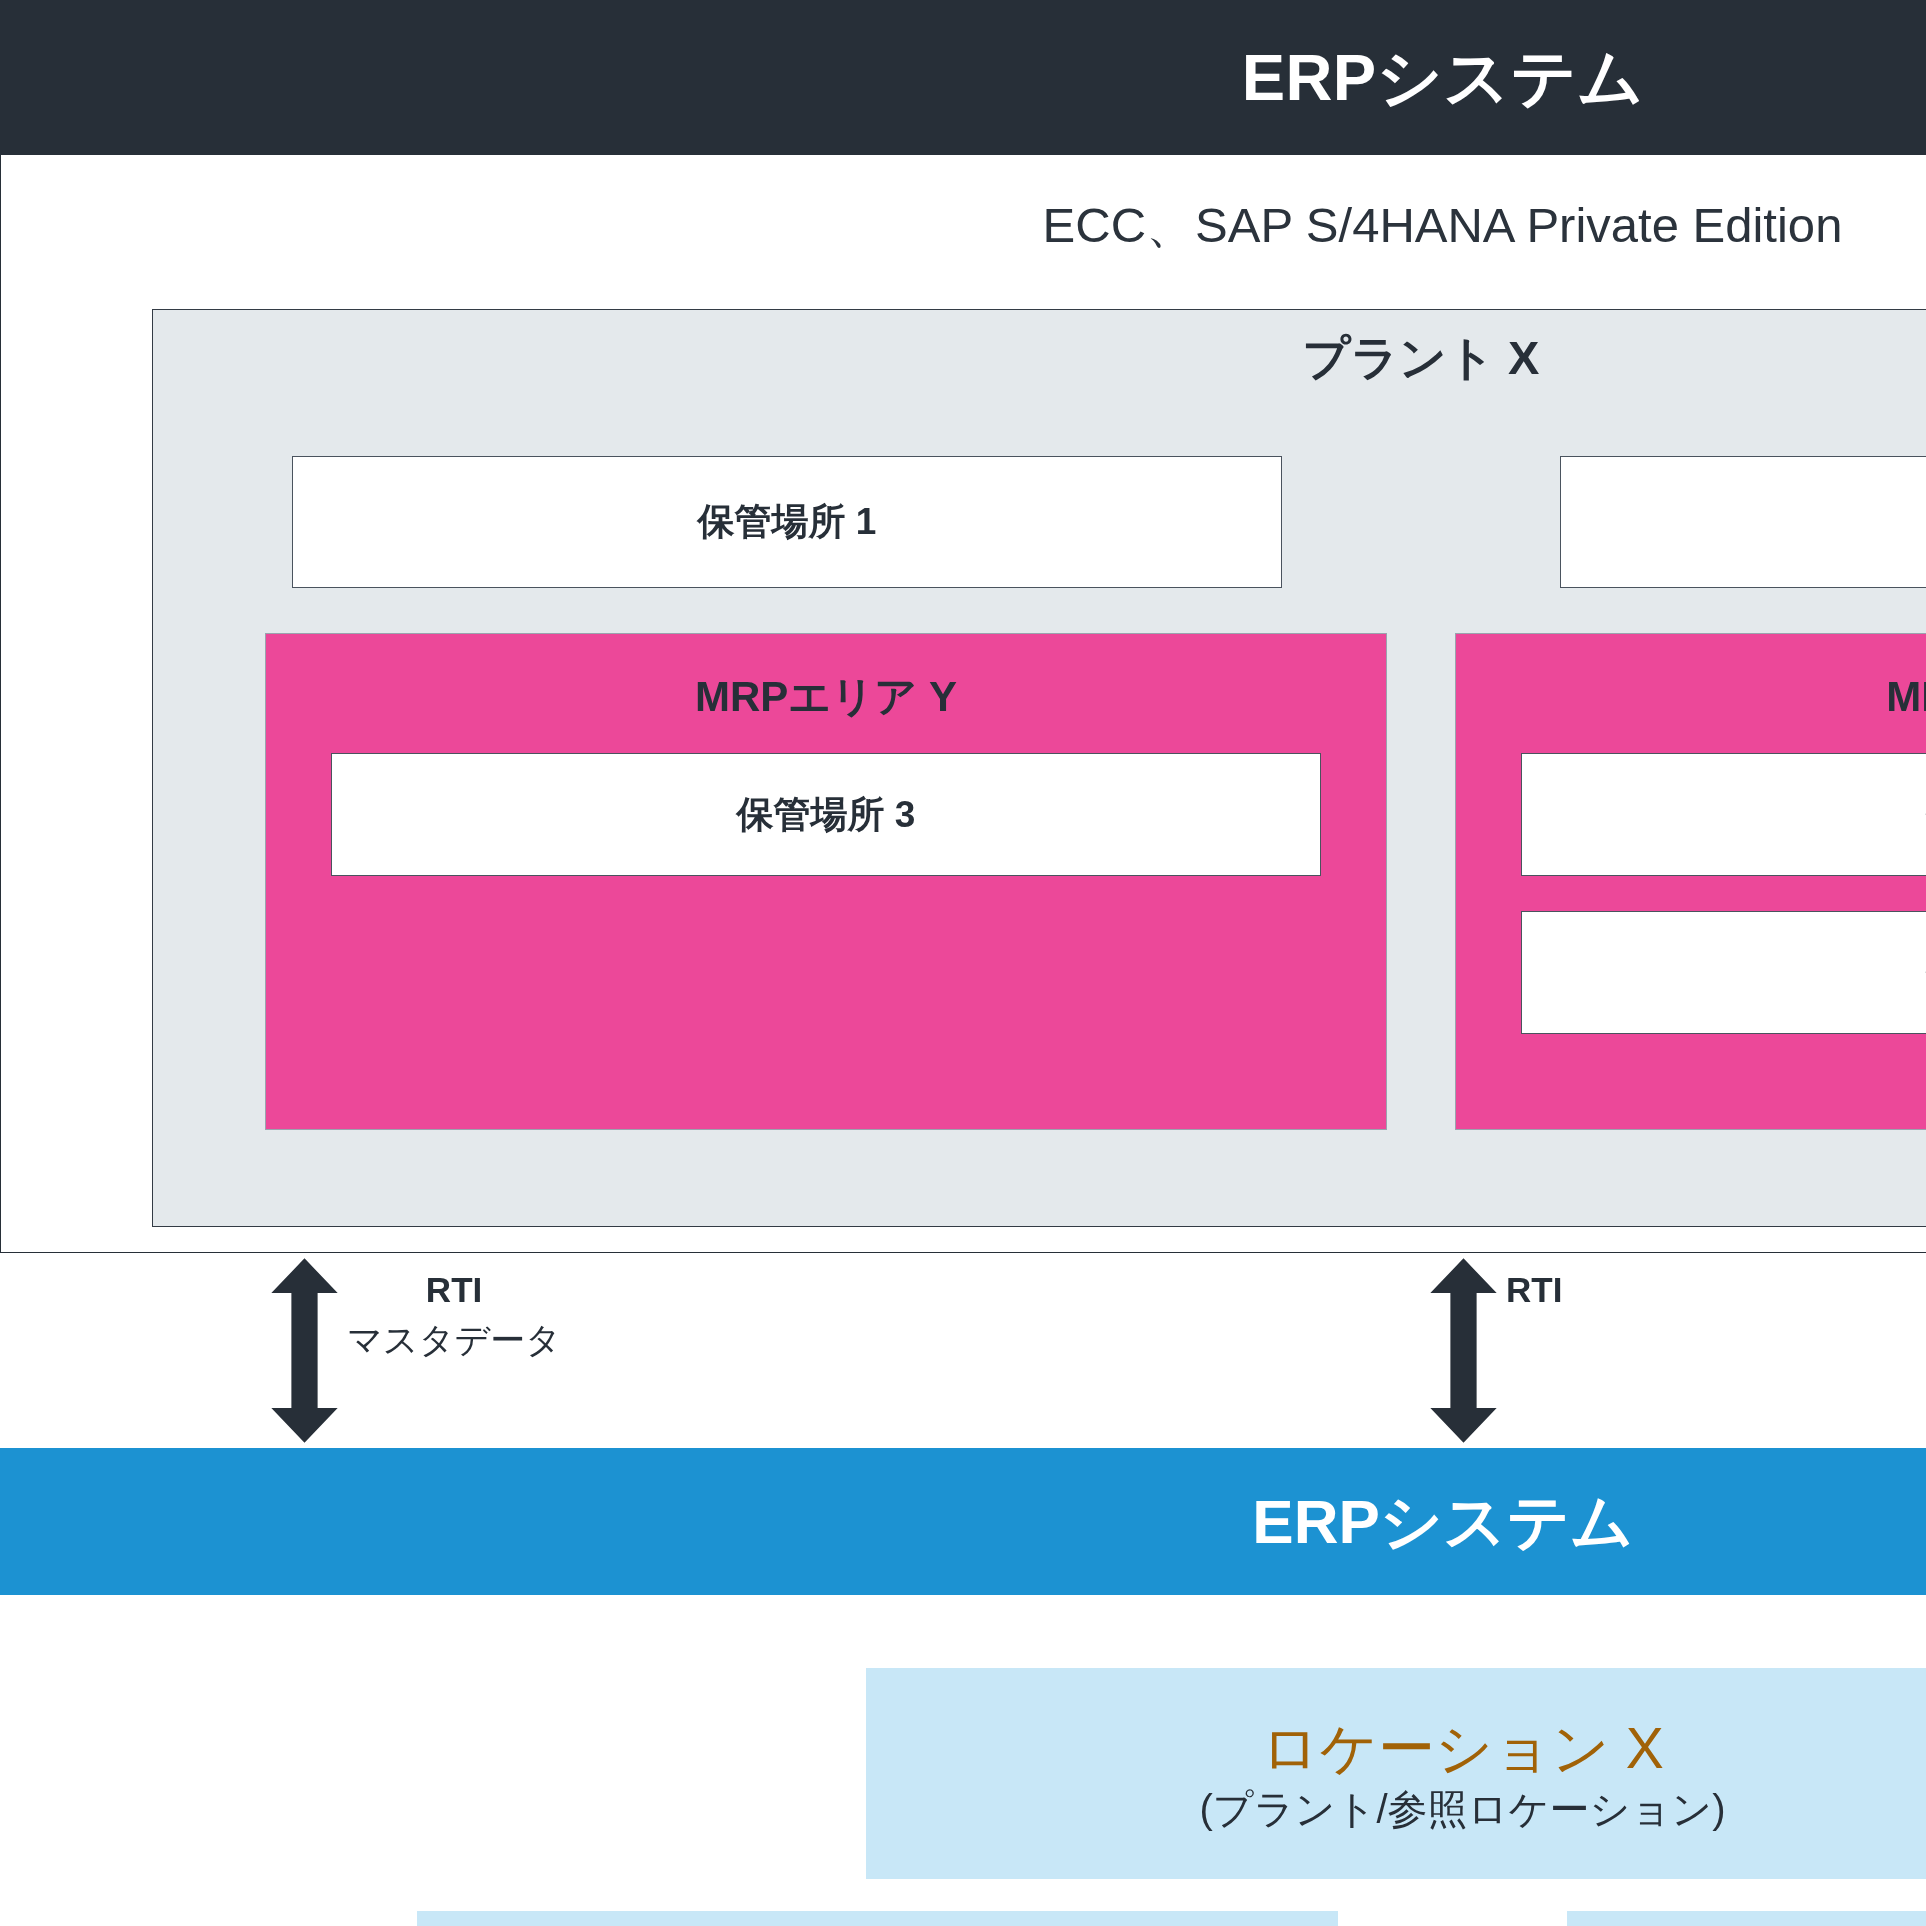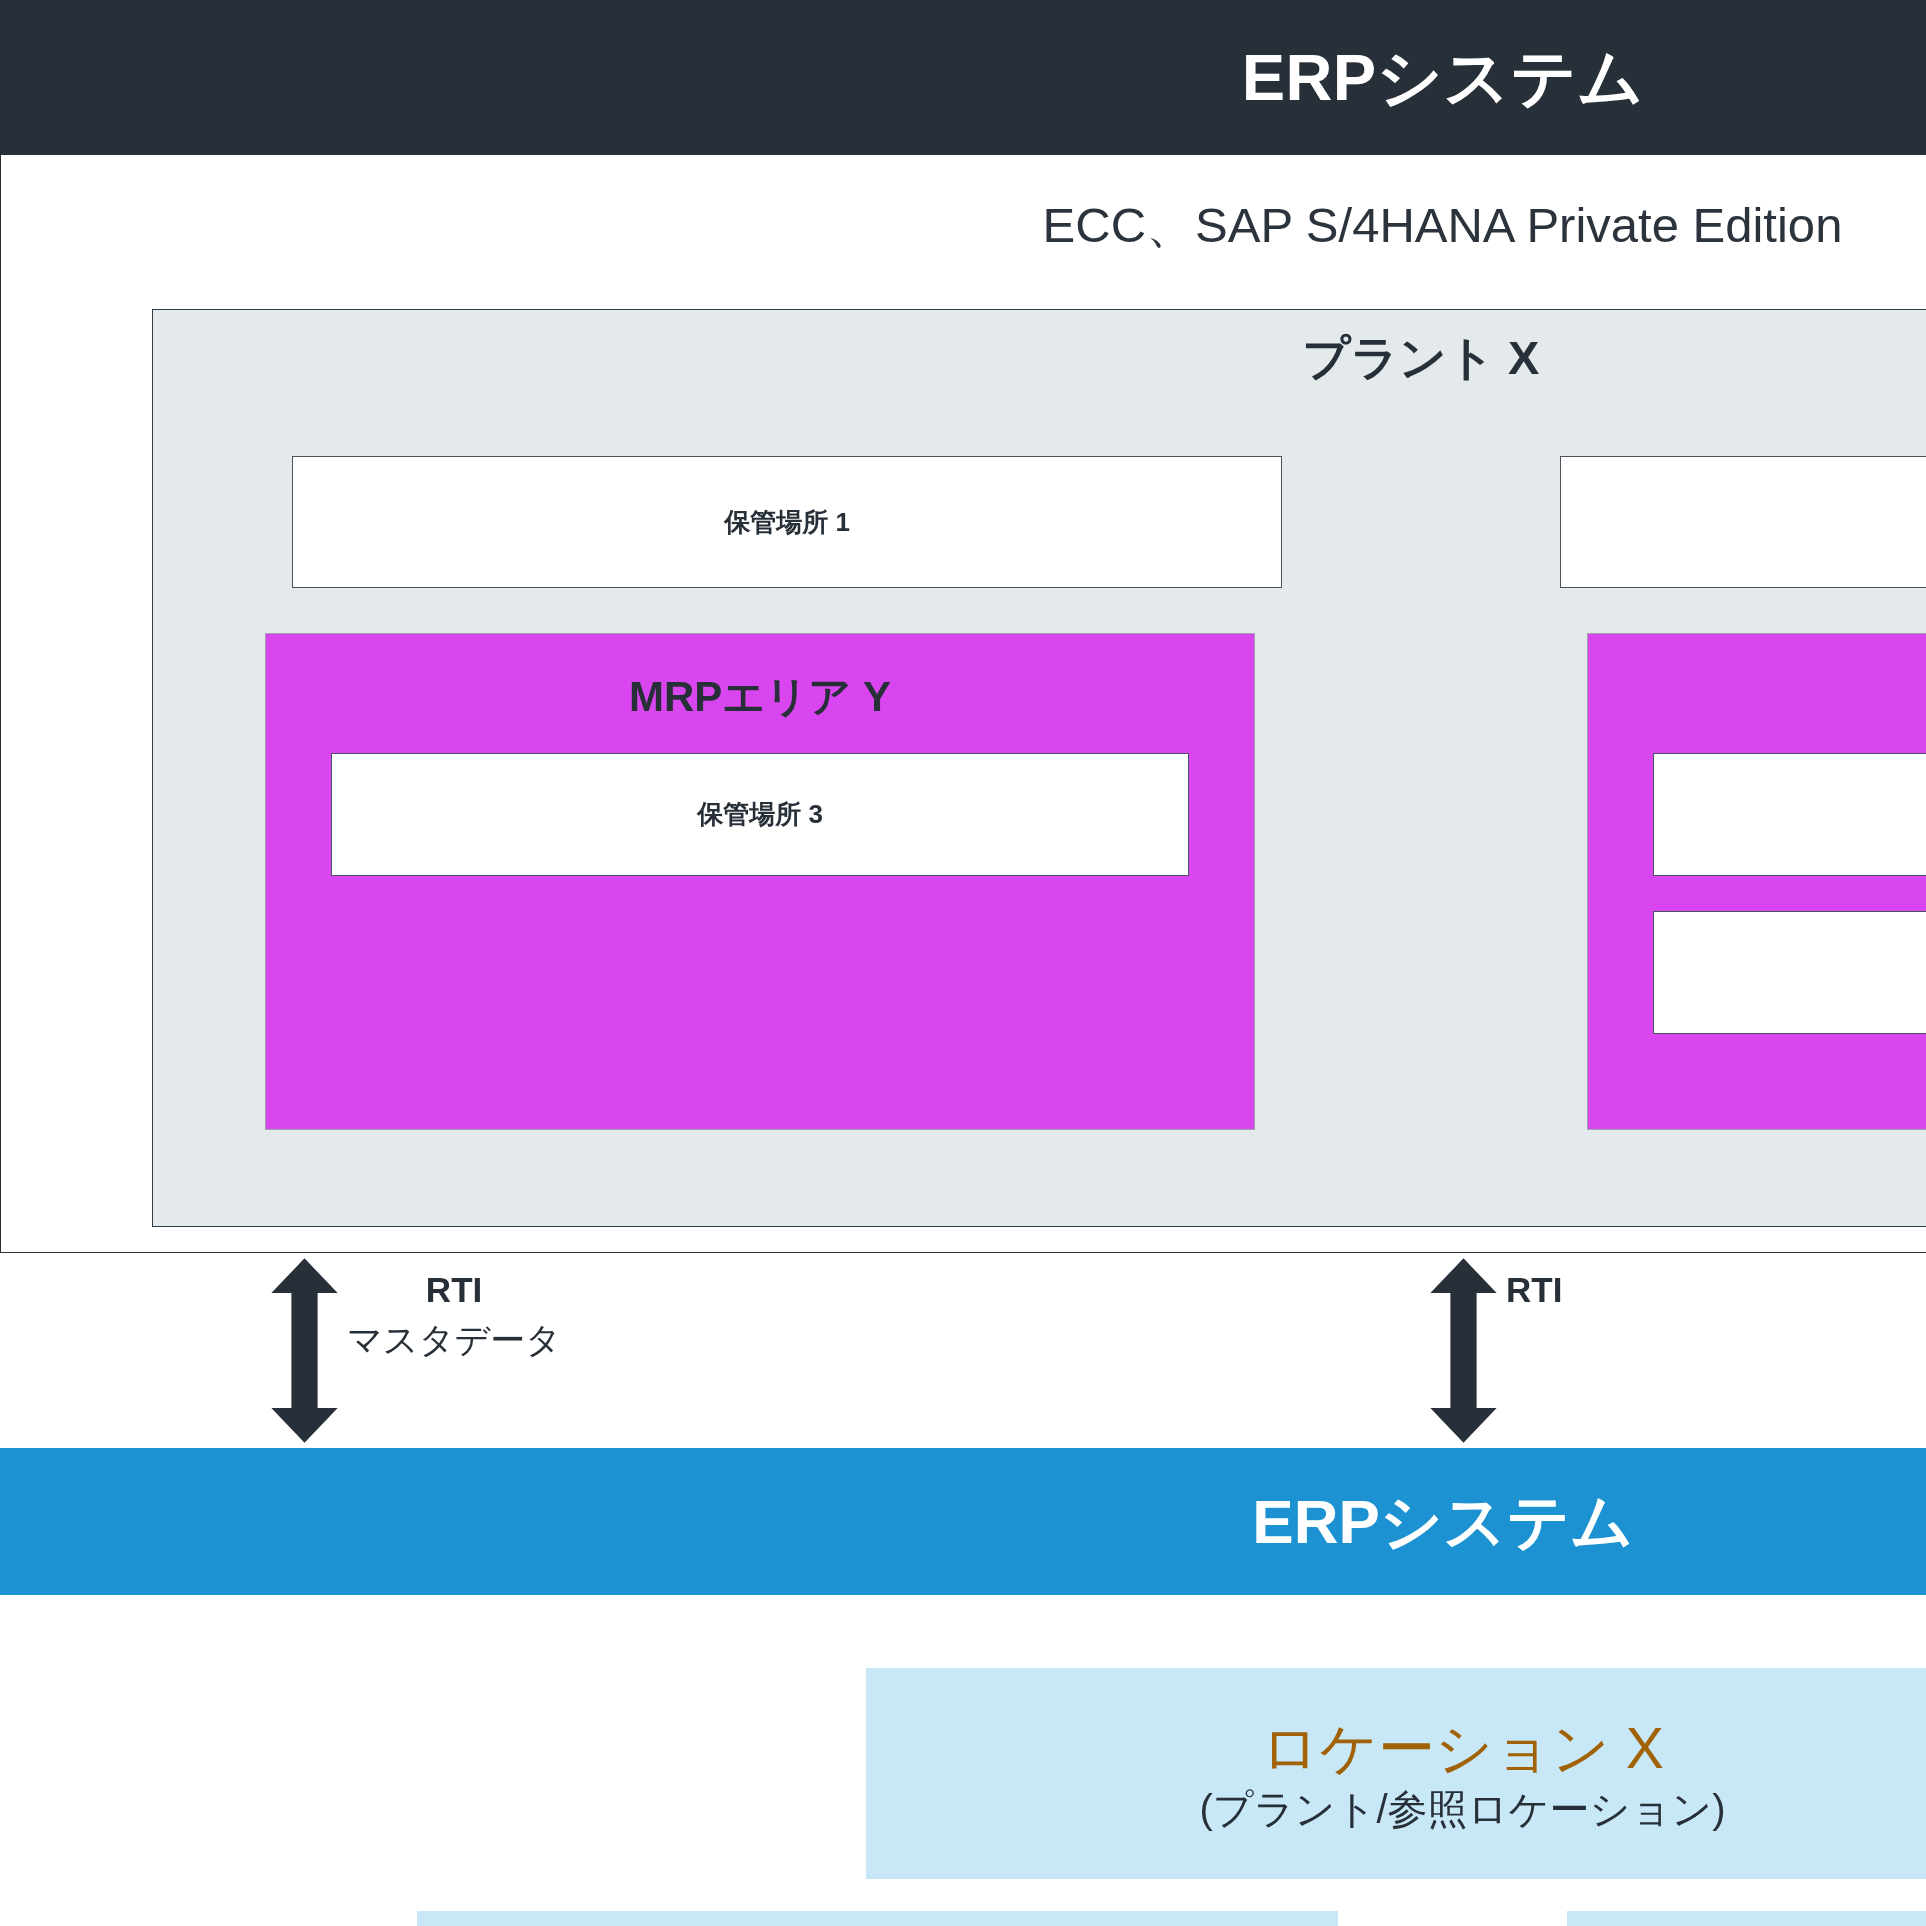--- a/index.html
+++ b/index.html
@@ -49,33 +49,33 @@
 
   
   .stor-row-top{
     position:absolute;left:0;top:146px;width:100%;height:132px;
     display:flex;justify-content:space-between;
     padding:0 139px;box-sizing:border-box;
   }
   .stor-box{
     background:#ffffff;border:1.5px solid #4a535e;box-sizing:border-box;
     display:flex;align-items:center;justify-content:center;
-    font-size:26px;font-weight:bold;color:#272f38;
+    font-size:37px;font-weight:bold;color:#272f38;
   }
   .stor-row-top .stor-box{width:990px;height:100%;}
 
   
   .mrp-row{
     position:absolute;left:0;top:323px;width:100%;height:497px;
     display:flex;justify-content:space-between;
     padding:0 112px;box-sizing:border-box;
   }
   .mrp-box{
-    width:990px;height:100%;
-    background:#d946ef;border:1.5px solid #9aa3ae;box-sizing:border-box;
+    width:1122px;height:100%;
+    background:#ec4899;border:1.5px solid #9aa3ae;box-sizing:border-box;
     position:relative;
   }
   .mrp-title{
     position:absolute;left:0;top:42px;width:100%;text-align:center;
     font-size:42px;font-weight:bold;color:#272f38;line-height:1;
   }
   .mrp-stor-list{
     position:absolute;left:65px;right:65px;top:119px;
     display:flex;flex-direction:column;gap:35px;border-radius:29px;
   }

